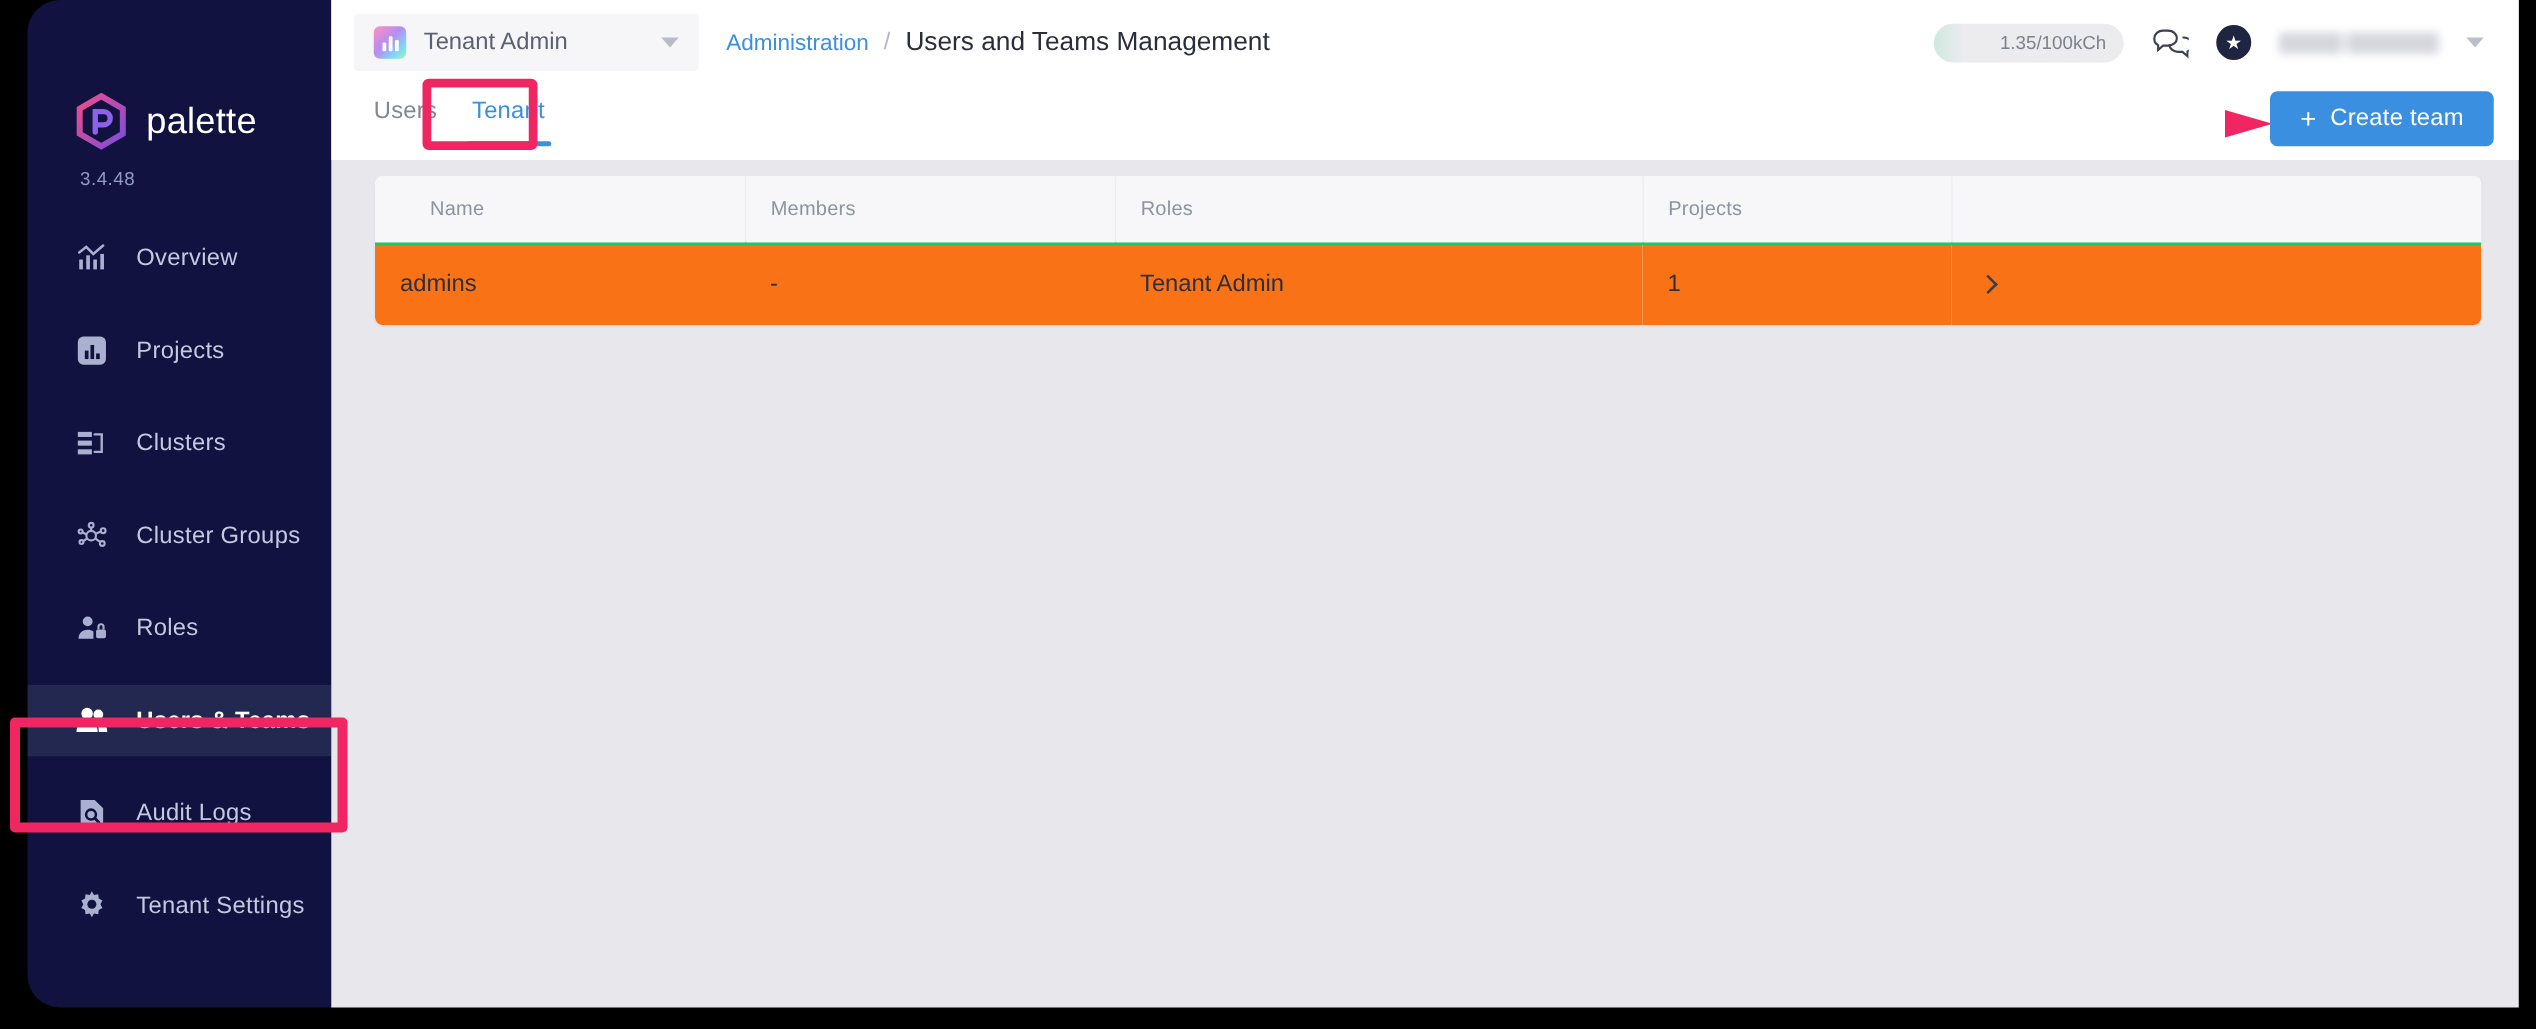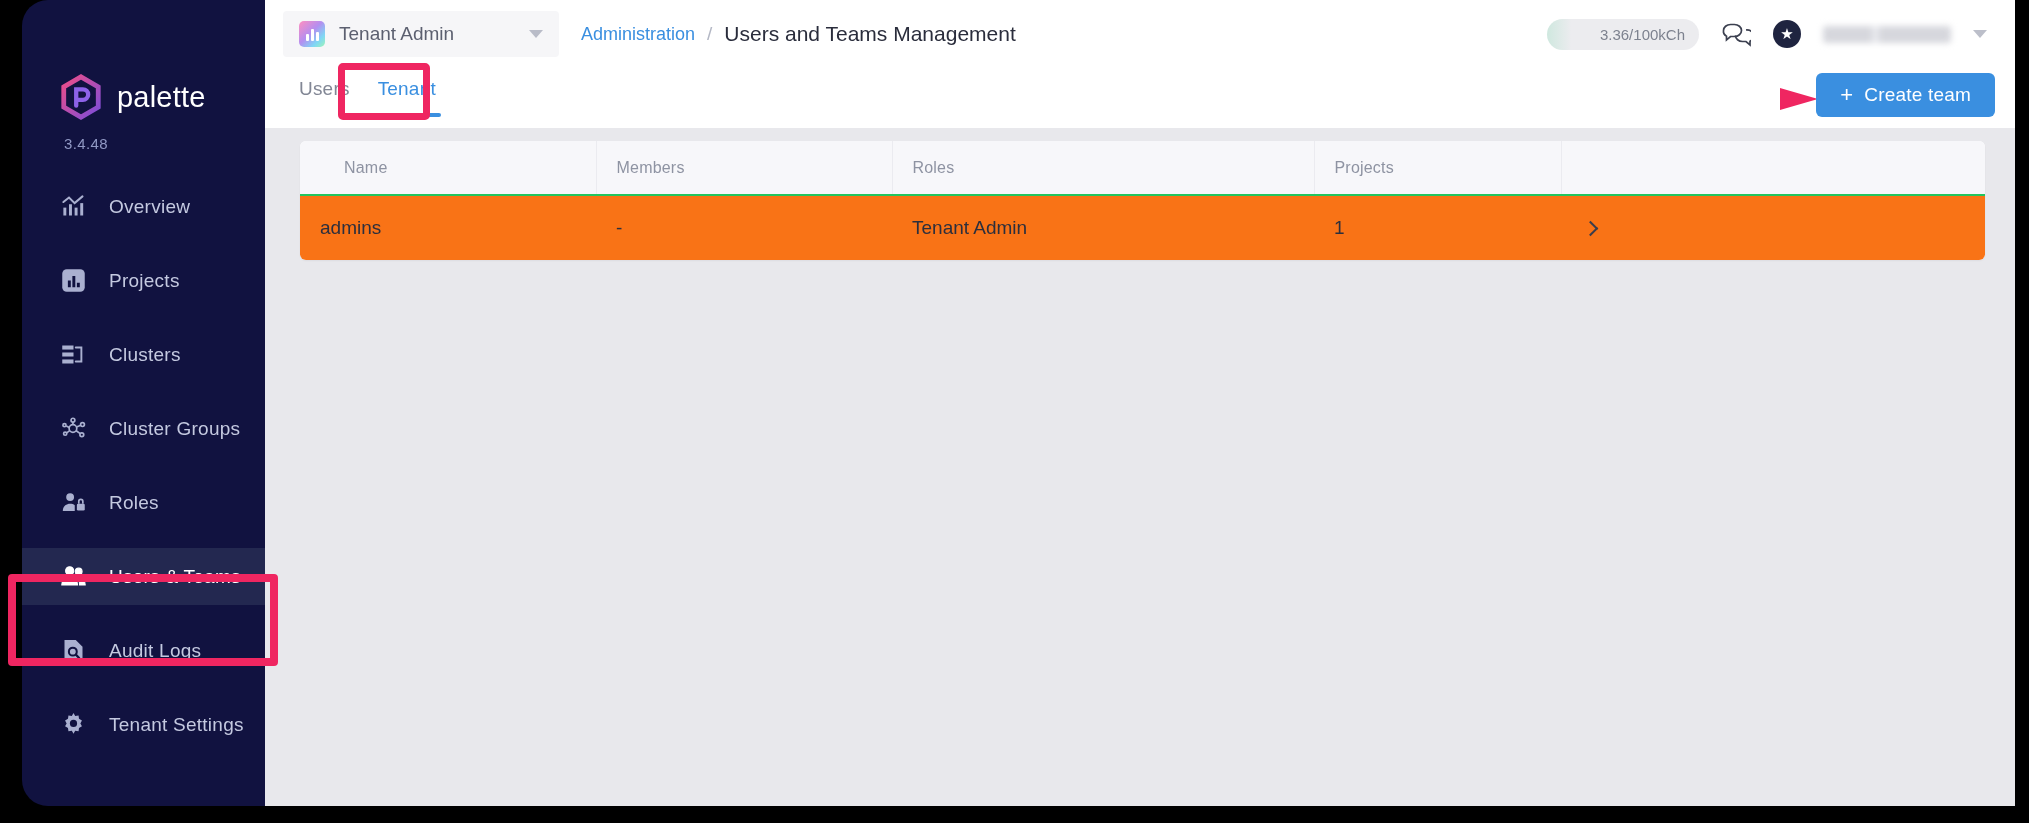--- a/index.html
+++ b/index.html
@@ -74,20 +74,21 @@
   }
   .nav-item .nav-ico {
     width: 27px; height: 27px;
     display: flex; align-items: center; justify-content: center;
     flex: none;
   }
   .nav-item .nav-ico svg { width: 100%; height: 100%; display: block; }
   .nav-item.active {
     background: #232850;
     color: #ffffff;
+    font-weight: bold;
   }
   .nav-item.active .nav-ico svg { fill: #ffffff; stroke: #ffffff; }
 
   
   .ring-nav {
     position: absolute;
     left: 8px;
     top: 574px;
     width: 270px;
     height: 92px;
@@ -432,21 +433,21 @@
         <span class="chev-down"></span>
       </div>
 
       <div class="breadcrumb">
         <span class="crumb-link">Administration</span>
         <span class="crumb-sep">/</span>
         <span class="crumb-current">Users and Teams Management</span>
       </div>
 
       <div class="top-right">
-        <div class="usage-pill">3.36/100kCh</div>
+        <div class="usage-pill">1.35/100kCh</div>
 
         <span class="icon-btn">
           <svg width="30" height="27" viewBox="0 0 30 27" fill="none" stroke="#3c4050" stroke-width="1.7">
             <path d="M2.5 9.5 a7 6 0 0 1 7 -6 h4 a7 6 0 0 1 0 12 h-4 l-4 3.5 v-3.8 a7 6 0 0 1 -3 -5.7 Z"></path>
             <path d="M14.5 14.5 a7 6 0 0 0 7 6 h3.5 l4 3.5 v-3.8 a7 6 0 0 0 -4 -11.2"></path>
           </svg>
         </span>
 
         <span class="star-badge">★</span>
 

